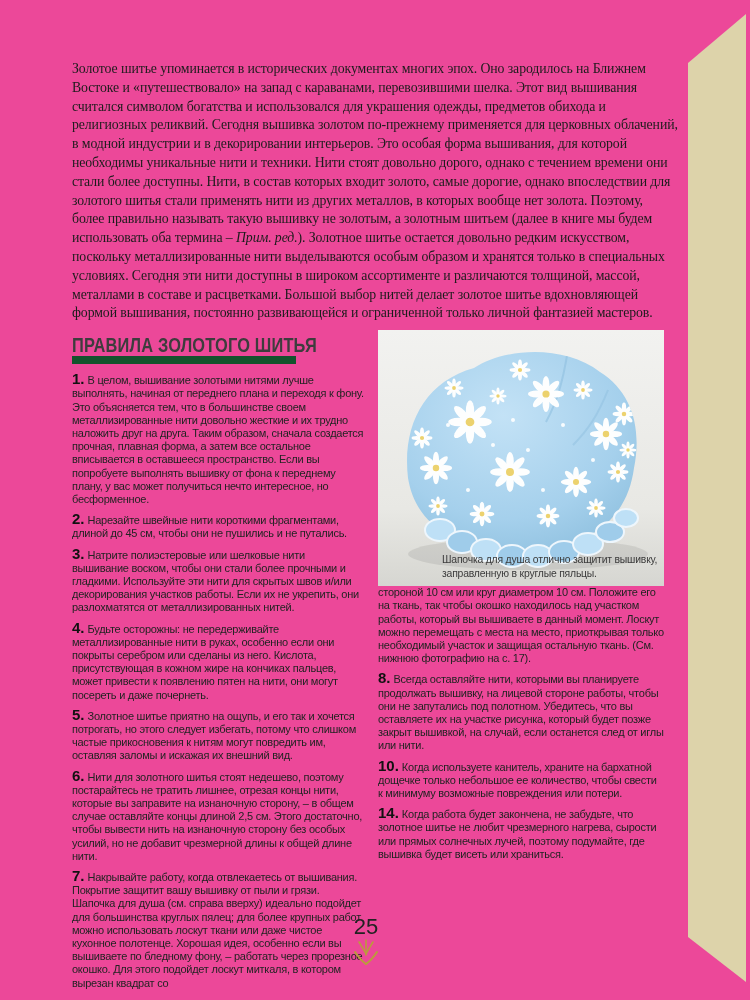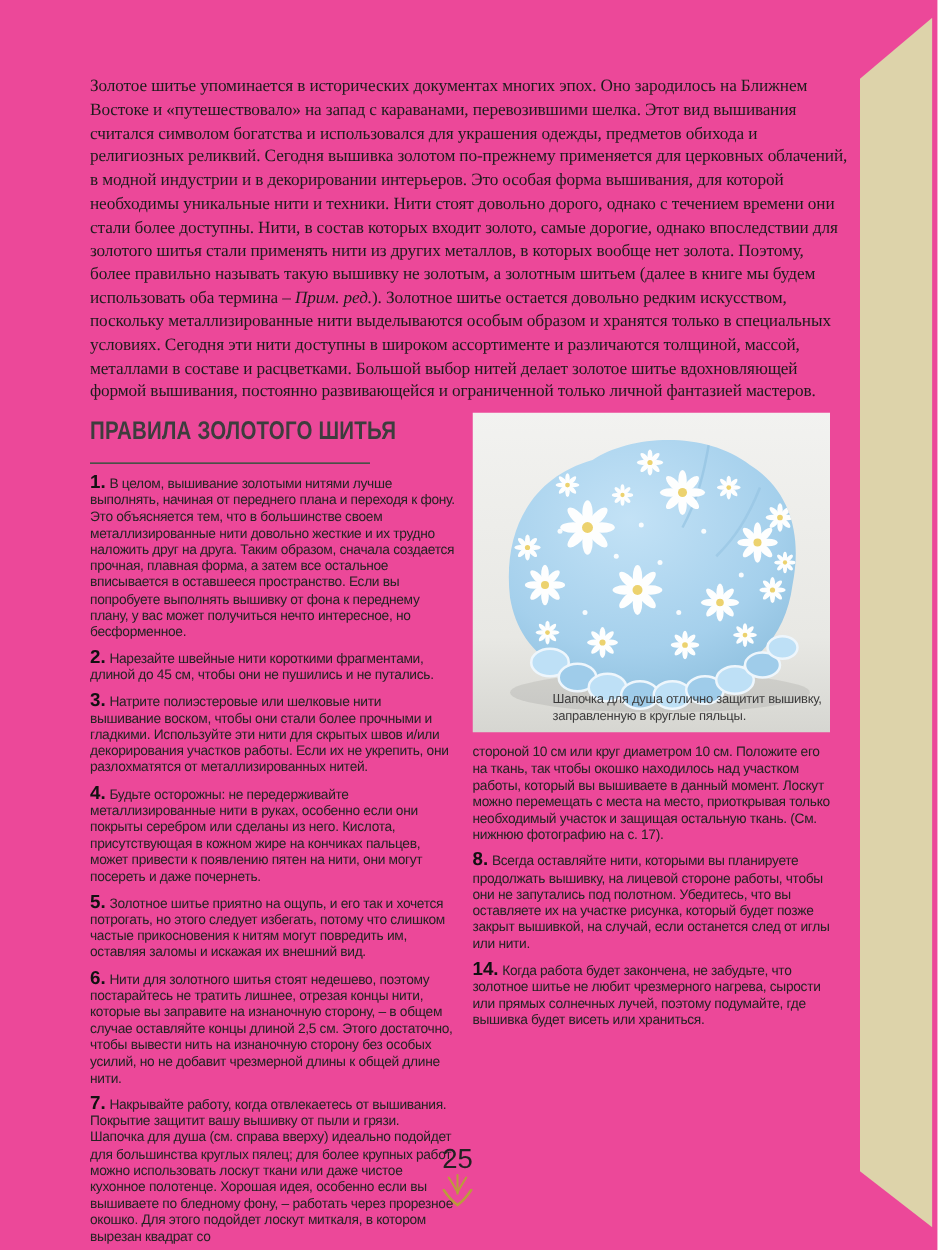--- a/index.html
+++ b/index.html
@@ -8,26 +8,26 @@
   
   .page-edge{position:absolute;left:688px;top:14px;width:58px;height:968px;background:#ddd3aa;
              clip-path:polygon(0 49px,100% 0,100% 100%,0 calc(100% - 45px));}
   .content{position:absolute;left:72px;top:60px;width:606px;}
   .intro{margin:0;font-family:"Liberation Serif",serif;font-size:13.8px;line-height:18.8px;
          color:#1c1c1c;text-align:left;letter-spacing:-0.1px;}
   .intro .it{font-style:italic;}
   .columns{display:flex;margin-top:7px;}
   .col-left{width:292px;}
   .col-right{width:286px;margin-left:14px;}
-  h2.heading{margin:0 0 8px 0;width:224px;border-bottom:1px solid #14532d;padding-bottom:16px;height:24px;}
+  h2.heading{margin:0 0 8px 0;width:224px;border-bottom:8px solid #14532d;padding-bottom:2px;height:24px;}
   h2.heading span{display:inline-block;transform:scaleX(0.80);transform-origin:0 50%;
                   font-size:20.5px;font-weight:700;color:#3d3d3d;white-space:nowrap;letter-spacing:0.2px;}
   .item{margin:0 0 6px 0;font-size:11px;line-height:13.2px;letter-spacing:-0.25px;color:#232323;}
   .item .num{font-size:15px;font-weight:700;color:#111;margin-right:3px;letter-spacing:0;}
-  .item.cont{margin-top:10px;}
+  .item.cont{}
   figure.photo{margin:0;position:relative;width:286px;height:256px;}
   figcaption{position:absolute;right:6px;bottom:6px;width:216px;text-align:left;
              font-size:10.4px;line-height:13.5px;font-weight:400;color:#3b3b3b;letter-spacing:-0.2px;}
   .footer{position:absolute;left:330px;top:916px;width:72px;text-align:center;}
   .page-number{font-size:22px;color:#222;line-height:22px;}
   .ornament{margin-top:1px;}
 </style>
 </head>
 <body>
 
@@ -128,20 +128,21 @@
               <ellipse cx="210" cy="214" rx="15" ry="11" fill="#bee0f6"></ellipse>
               <ellipse cx="232" cy="202" rx="14" ry="10" fill="#9fccea"></ellipse>
               <ellipse cx="248" cy="188" rx="12" ry="9" fill="#bee0f6"></ellipse>
             </g>
           </svg>
           <figcaption>Шапочка для душа отлично защитит вышивку, заправленную в круглые пяльцы.</figcaption>
         </figure>
 
         <p class="item cont">стороной 10 см или круг диаметром 10 см. Положите его на ткань, так чтобы окошко находилось над участком работы, который вы вышиваете в данный момент. Лоскут можно перемещать с места на место, приоткрывая только необходимый участок и защищая остальную ткань. (См. нижнюю фотографию на с. 17).</p>
         <p class="item"><span class="num">8.</span><span>Всегда оставляйте нити, которыми вы планируете продолжать вышивку, на лицевой стороне работы, чтобы они не запутались под полотном. Убедитесь, что вы оставляете их на участке рисунка, который будет позже закрыт вышивкой, на случай, если останется след от иглы или нити.</span></p>
+        <p class="item"><span class="num">10.</span><span>Когда используете канитель, храните на бархатной дощечке только небольшое ее количество, чтобы свести к минимуму возможные повреждения или потери.</span></p>
         <p class="item"><span class="num">14.</span><span>Когда работа будет закончена, не забудьте, что золотное шитье не любит чрезмерного нагрева, сырости или прямых солнечных лучей, поэтому подумайте, где вышивка будет висеть или храниться.</span></p>
       </div>
     </div>
   </div>
 
   <div class="footer">
     <div class="page-number">25</div>
     <svg class="ornament" width="28" height="28" viewBox="0 0 26 28" aria-hidden="true">
       <g stroke="#bb9c3b" fill="none" stroke-linecap="round">
         <path d="M13 1 L13 16" stroke-width="1.6"></path>

